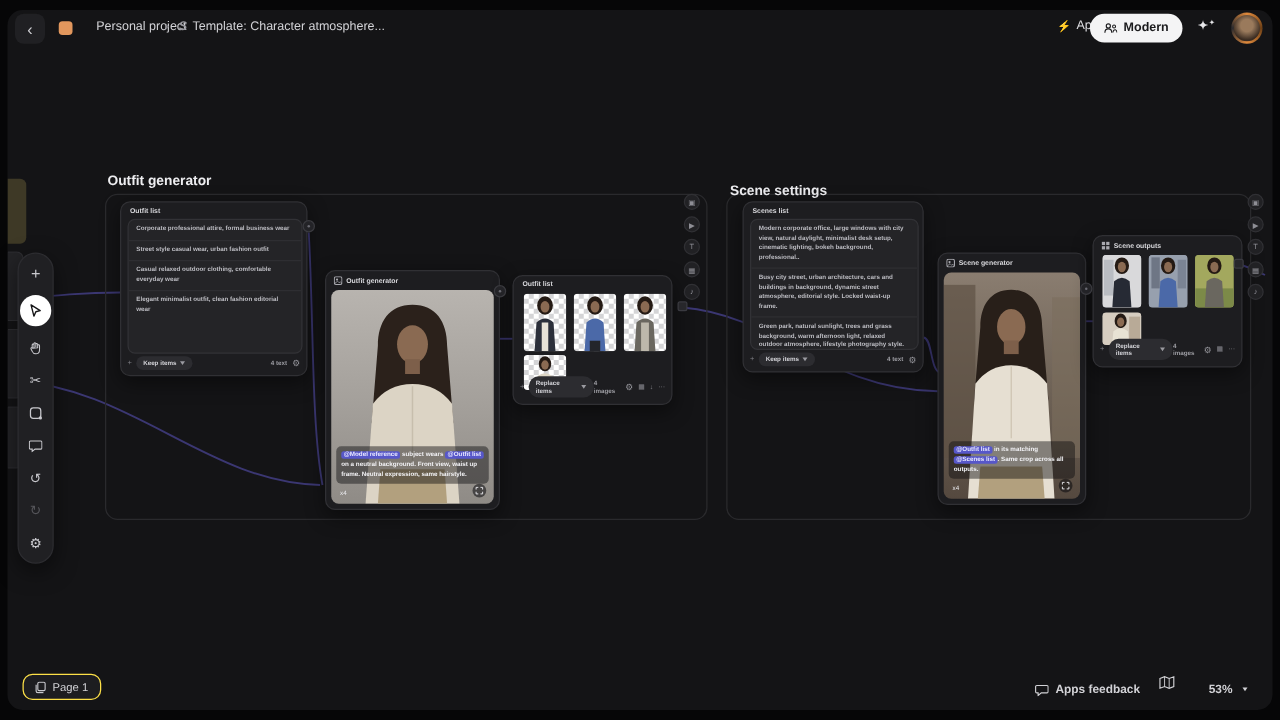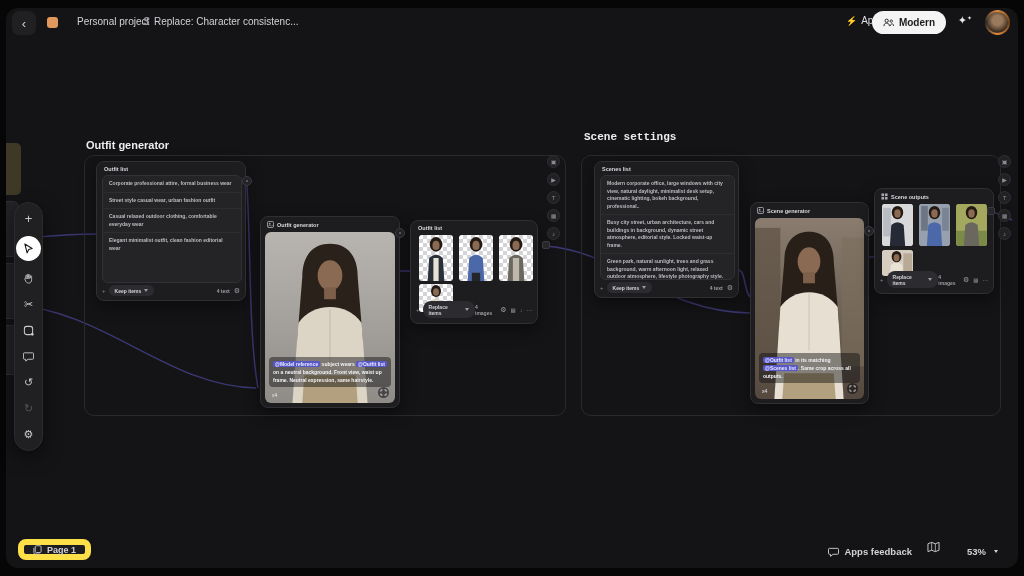--- a/index.html
+++ b/index.html
@@ -94,22 +94,22 @@
               border:1px solid #303034; color:#8e8e95; font-size:6px; display:flex;
               align-items:center; justify-content:center; cursor:pointer; }
   .conn-sq { position:absolute; width:8px; height:8px; border-radius:2px;
              background:#27272b; border:1px solid #3a3a40; z-index:5; }
 
   .edge-sliver { background:#232326; border:1px solid #2e2e32; border-left:none;
                  border-radius:0 6px 6px 0; z-index:3; }
 
   
   .page-pill { left:18px; bottom:16px; height:21px; padding:0 9px; background:#1d1d20;
-               border:6px solid #fde047; border-radius:8px; display:flex; gap:5px;
-               align-items:center; color:#d2d2d6; font-size:9px; font-weight:700;
+               border:1px solid #fde047; border-radius:8px; display:flex; gap:5px;
+               align-items:center; color:#d2d2d6; font-size:9px; font-weight:400;
                z-index:20; cursor:pointer; }
   .feedback { right:112px; bottom:19px; display:flex; gap:5px; align-items:center;
               color:#d2d2d6; font-size:9.5px; font-weight:600; z-index:20; cursor:pointer; }
   .minimap-btn { right:84px; bottom:19px; z-index:20; cursor:pointer; }
   .zoom-ctl { right:26px; bottom:19px; display:flex; gap:8px; align-items:center;
               color:#d2d2d6; font-size:9.5px; font-weight:600; z-index:20; cursor:pointer; }
   svg.wires { position:absolute; inset:0; z-index:1; pointer-events:none; }
 </style>
 </head>
 <body>
@@ -247,21 +247,21 @@
 
     <div class="abs side-col" style="left:541px;top:147px;">
       <div class="side-btn">▣</div>
       <div class="side-btn">▶</div>
       <div class="side-btn">T</div>
       <div class="side-btn">▦</div>
       <div class="side-btn">♪</div>
     </div>
     <div class="conn-sq" style="left:536px;top:233px;"></div>
 
-    <div class="abs frame-title" style="left:578px;top:123px;font-family:Liberation Mono, monospace;">Scene settings</div>
+    <div class="abs frame-title" style="left:578px;top:139px;">Scene settings</div>
     <div class="abs frame" style="left:575px;top:147px;width:420px;height:261px;"></div>
 
     <div class="abs node" style="left:588px;top:153px;width:145px;height:137px;">
       <div class="abs node-label" style="left:7px;top:4px;">Scenes list</div>
       <div class="abs listbox" style="left:5px;top:13px;width:135px;height:105px;">
         <div class="listrow">Modern corporate office, large windows with city view, natural daylight, minimalist desk setup, cinematic lighting, bokeh background, professional..</div>
         <div class="listrow">Busy city street, urban architecture, cars and buildings in background, dynamic street atmosphere, editorial style. Locked waist-up frame.</div>
         <div class="listrow">Green park, natural sunlight, trees and grass background, warm afternoon light, relaxed outdoor atmosphere, lifestyle photography style. Locked waist-..</div>
 
       </div>
@@ -388,21 +388,21 @@
 
   </div>
 
   <div class="abs back-btn topbar-el">
     <span>‹</span>
   </div>
   <div class="abs proj-sq topbar-el" style="background:#e2975d;"></div>
   <div class="abs crumb topbar-el" style="left:77px;">Personal project</div>
   <div class="abs crumb crumb-sep topbar-el" style="left:132px;">›</div>
   <div class="abs crumb flow-icon topbar-el" style="left:143px;">S</div>
-  <div class="abs crumb topbar-el" style="left:154px;">Replace: Character consistenc...</div>
+  <div class="abs crumb topbar-el" style="left:154px;">Template: Character atmosphere...</div>
 
   <div class="abs apps-btn topbar-el">
     <span class="bolt">⚡</span>
     <span>Apps</span>
   </div>
   <div class="abs share-btn topbar-el">
     <svg width="11" height="9" viewBox="0 0 12 9">
       <circle cx="4" cy="2.6" r="1.8" fill="none" stroke="#1b1b1d" stroke-width="1"></circle>
       <path d="M1 8.5 C1 6.2 2.3 5.2 4 5.2 C5.7 5.2 7 6.2 7 8.5" fill="none" stroke="#1b1b1d" stroke-width="1"></path>
       <circle cx="9" cy="3" r="1.3" fill="none" stroke="#1b1b1d" stroke-width="0.9"></circle>

